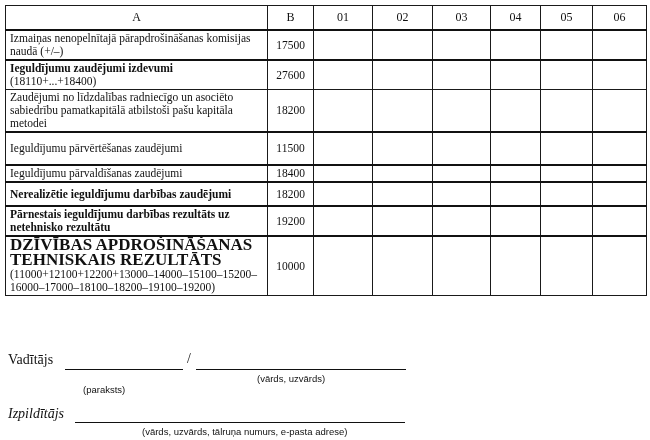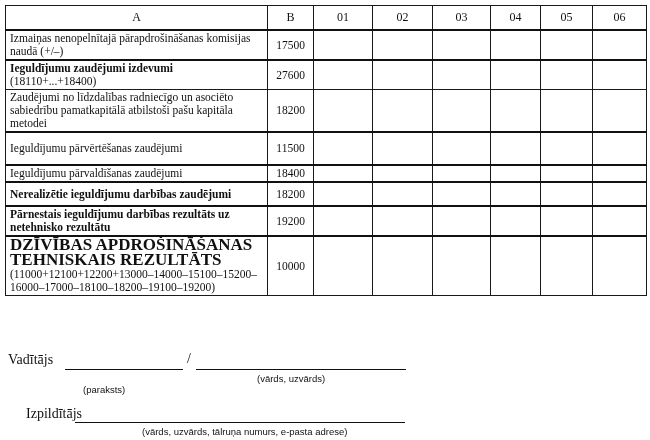--- a/index.html
+++ b/index.html
@@ -137,16 +137,16 @@
 </table>
 
 <div>
   <span class="sig" style="left:8px; top:352px;">Vadītājs</span>
   <div class="line" style="left:65px; top:369px; width:118px;"></div>
   <span class="sig" style="left:187px; top:351px;">/</span>
   <div class="line" style="left:196px; top:369px; width:210px;"></div>
   <span class="caption" style="left:83px; top:384px;">(paraksts)</span>
   <span class="caption" style="left:257px; top:373px;">(vārds, uzvārds)</span>
 
-  <span class="sig" style="left:26px; top:406px;">Izpildītājs</span>
+  <span class="sig" style="left:8px; top:406px;font-style:italic;">Izpildītājs</span>
   <div class="line" style="left:75px; top:422px; width:330px;"></div>
   <span class="caption" style="left:142px; top:426px;text-align:center;">(vārds, uzvārds, tālruņa numurs, e-pasta adrese)</span>
 </div>
 
 </body></html>

